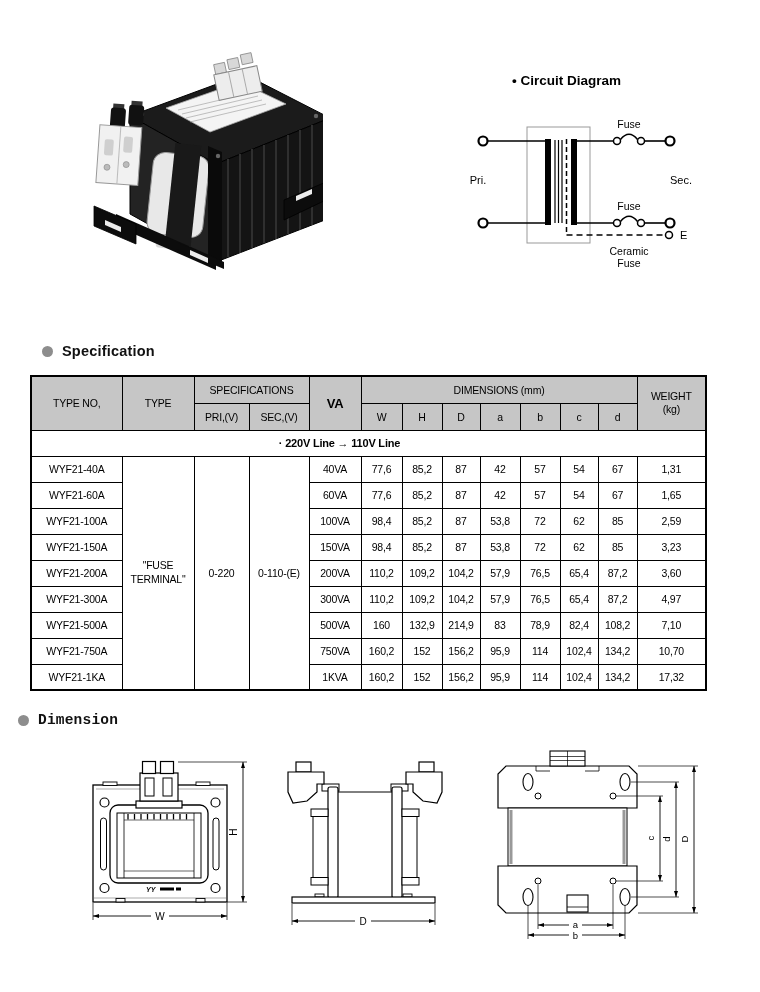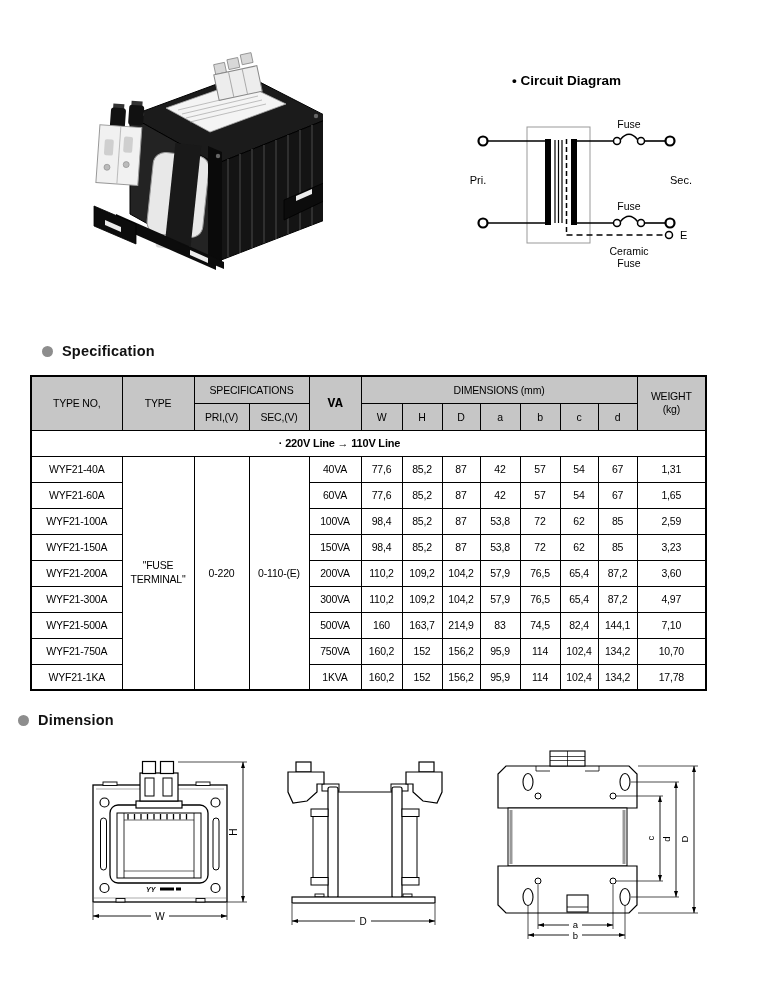--- a/index.html
+++ b/index.html
@@ -11,41 +11,41 @@
   svg text { font-family:"Liberation Sans", sans-serif; fill:#000; }
 
   
   .section-header { position:absolute; display:flex; align-items:center;padding-left:12px; }
   .section-header .bullet {
     width:11px; height:11px; border-radius:50%; background:#8d8d8d;
     display:inline-block; margin-right:9px;
   }
   .section-header .label { font-size:14.5px; font-weight:bold; letter-spacing:0.2px; color:#111; }
   #spec-header { left:30px; top:303px; }
-  #dim-header  { left:6px;  top:672px; }
+  #dim-header  { left:6px;  top:672px;font-family:Liberation Mono, monospace; }
 
   
   .circuit-title { position:absolute; left:512px; top:33px; font-size:13.5px; font-weight:bold; }
   .circuit-svg { position:absolute; left:450px; top:75px; }
 
   
   .photo-svg { position:absolute; left:58px; top:8px; }
 
   
   .spec-table {
     position:absolute; left:30px; top:335px; width:675px;
     border-collapse:collapse; table-layout:fixed;
     border:2px solid #000; font-size:10.5px;
   }
   .spec-table th, .spec-table td {
     border:1px solid #000; text-align:center; vertical-align:middle; padding:0;
     letter-spacing:-0.2px;
   }
   .spec-table thead th { background:#c6c6c6; font-weight:normal; font-size:10.5px; height:27px; }
-  .spec-table thead th.va-head { font-size:13px; font-weight:bold;font-family:Liberation Mono, monospace; }
+  .spec-table thead th.va-head { font-size:13px; font-weight:bold; }
   .spec-table thead th .wline { display:block; line-height:1.25; }
   .group-row td { height:23px; font-weight:bold; font-size:11px; padding-right:58px; }
   .spec-table tbody td { height:26px; background:#fff; }
   .type-cell { white-space:pre-line; line-height:1.3; }
 
   
   .dim-svg { position:absolute; }
   #front-view { left:80px;  top:700px; }
   #side-view  { left:285px; top:700px; }
   #top-view   { left:490px; top:698px; }
@@ -293,26 +293,26 @@
           <td>57,9</td>
           <td>76,5</td>
           <td>65,4</td>
           <td>87,2</td>
           <td>4,97</td>
         </tr>
         <tr>
           <td class="model-cell">WYF21-500A</td>
           <td>500VA</td>
           <td>160</td>
-          <td>163,7</td>
+          <td>132,9</td>
           <td>214,9</td>
           <td>83</td>
-          <td>74,5</td>
+          <td>78,9</td>
           <td>82,4</td>
-          <td>144,1</td>
+          <td>108,2</td>
           <td>7,10</td>
         </tr>
         <tr>
           <td class="model-cell">WYF21-750A</td>
           <td>750VA</td>
           <td>160,2</td>
           <td>152</td>
           <td>156,2</td>
           <td>95,9</td>
           <td>114</td>
@@ -323,21 +323,21 @@
         <tr>
           <td class="model-cell">WYF21-1KA</td>
           <td>1KVA</td>
           <td>160,2</td>
           <td>152</td>
           <td>156,2</td>
           <td>95,9</td>
           <td>114</td>
           <td>102,4</td>
           <td>134,2</td>
-          <td>17,78</td>
+          <td>17,32</td>
         </tr>
       </tbody>
   </table>
 
   <div id="dim-header" class="section-header">
     <span class="bullet"></span>
     <span class="label">Dimension</span>
   </div>
 
   <svg id="front-view" class="dim-svg" width="180" height="195" viewBox="0 0 180 195">

